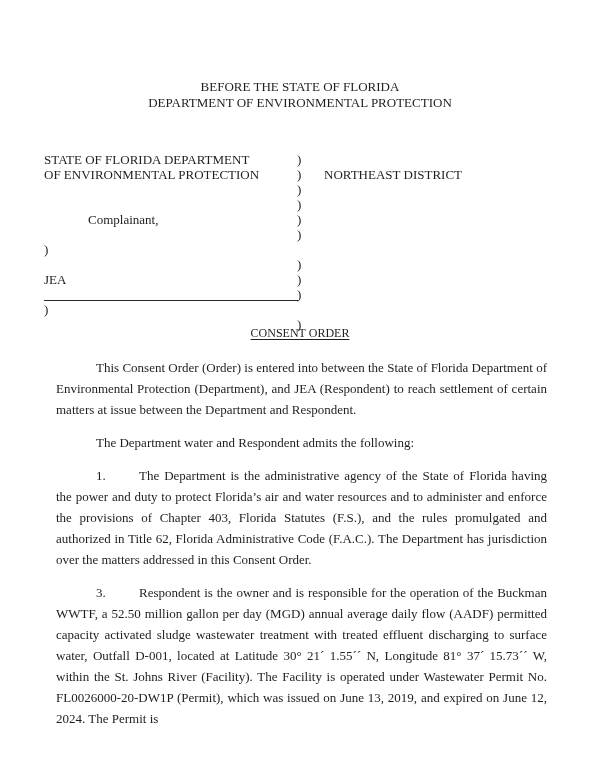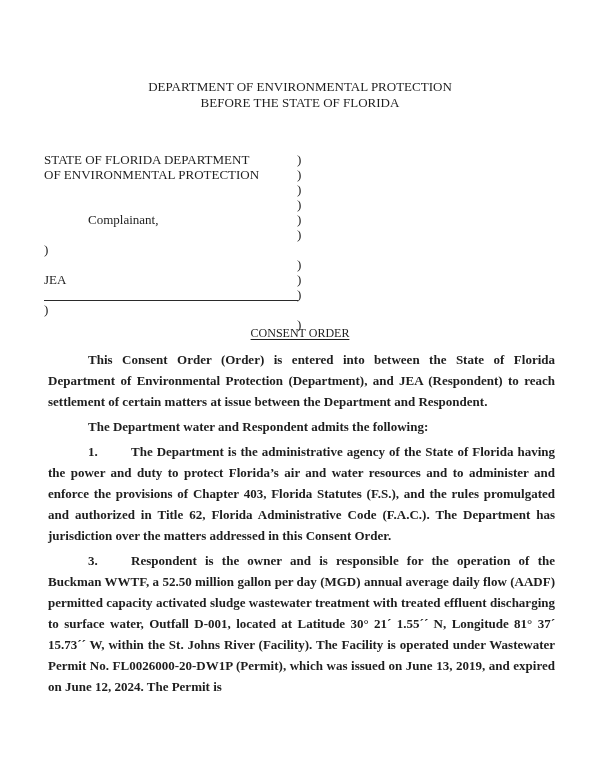--- a/index.html
+++ b/index.html
@@ -35,41 +35,42 @@
     position:absolute;top:326px;left:0;right:0;
     text-align:center;font-size:12px;line-height:15px;
   }
   .order-title span{text-decoration:underline;text-underline-offset:2px;}
   
   .body-text{
     position:absolute;top:345px;left:44px;width:515px;
     font-size:13px;line-height:21px;
     text-align:justify;
   }
-  .body-text p{margin:4px;text-indent:40px;font-weight:bold;}
+  .body-text p{margin:12px;text-indent:40px;}
   .num{display:inline-block;min-width:43px;text-indent:0;}
 </style>
 </head>
 <body>
 
 <div class="page">
 
   <div class="doc-header">
+    <div>BEFORE THE STATE OF FLORIDA</div>
     <div>DEPARTMENT OF ENVIRONMENTAL PROTECTION</div>
-    <div>BEFORE THE STATE OF FLORIDA</div>
   </div>
 
   <div class="caption">
     <div class="cap-row">
       <div class="cap-left">STATE OF FLORIDA DEPARTMENT</div>
       <div class="cap-paren">)</div>
     </div>
     <div class="cap-row">
       <div class="cap-left">OF ENVIRONMENTAL PROTECTION</div>
       <div class="cap-paren">)</div>
+      <div class="cap-right">NORTHEAST DISTRICT</div>
     </div>
     <div class="cap-row">
       <div class="cap-left"></div>
       <div class="cap-paren">)</div>
       <div class="cap-right"></div>
     </div>
     <div class="cap-row">
       <div class="cap-left"></div>
       <div class="cap-paren">)</div>
       <div class="cap-right"></div>

